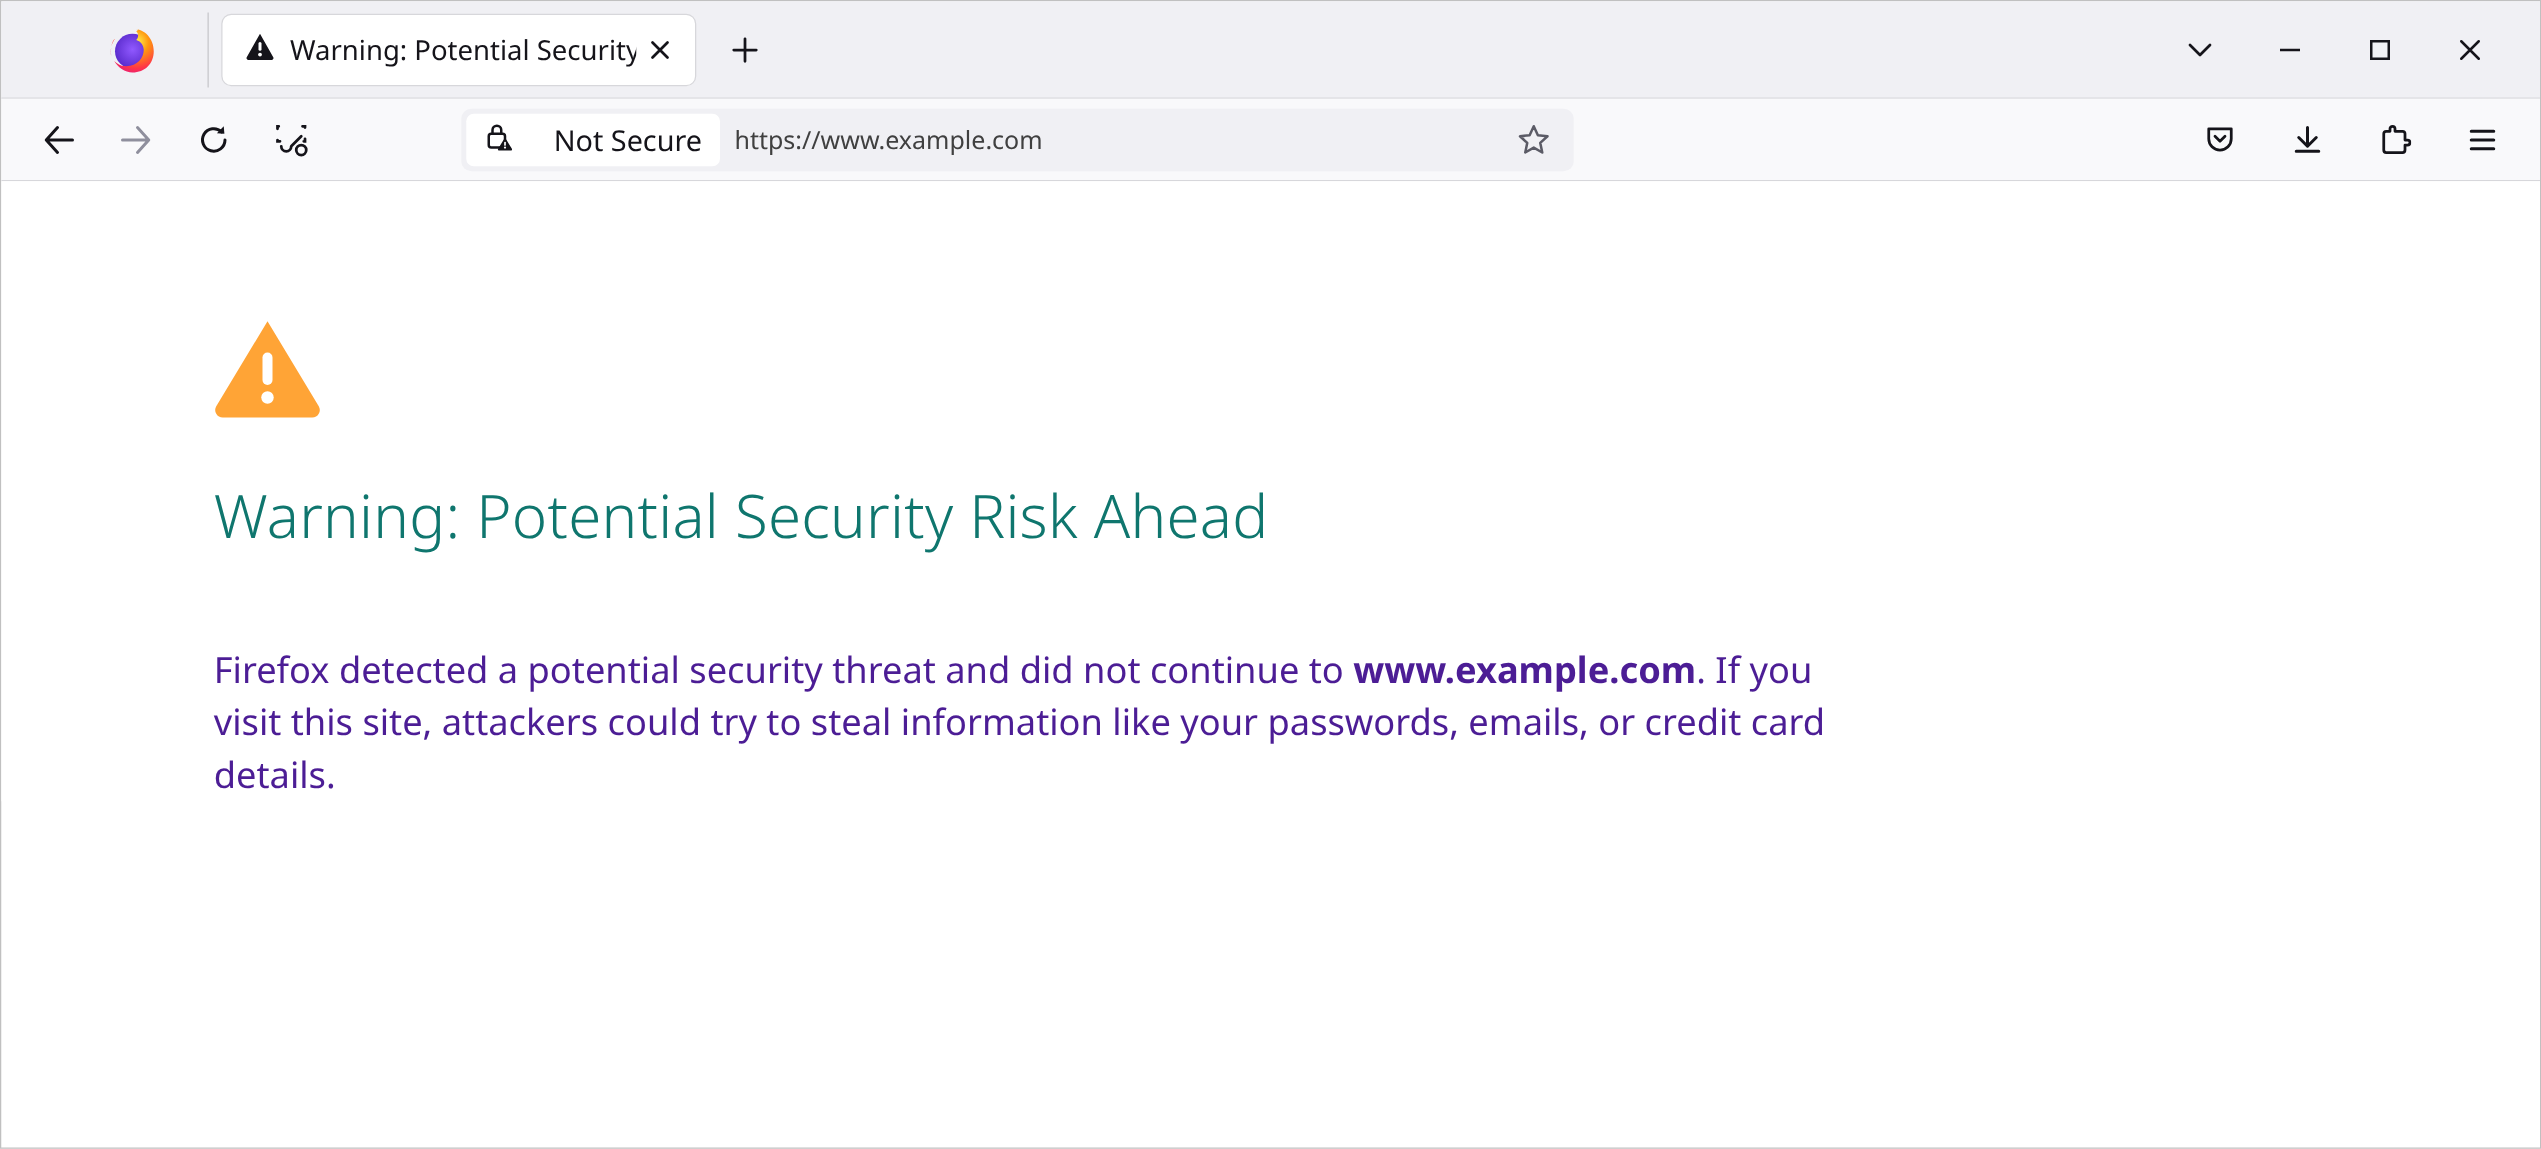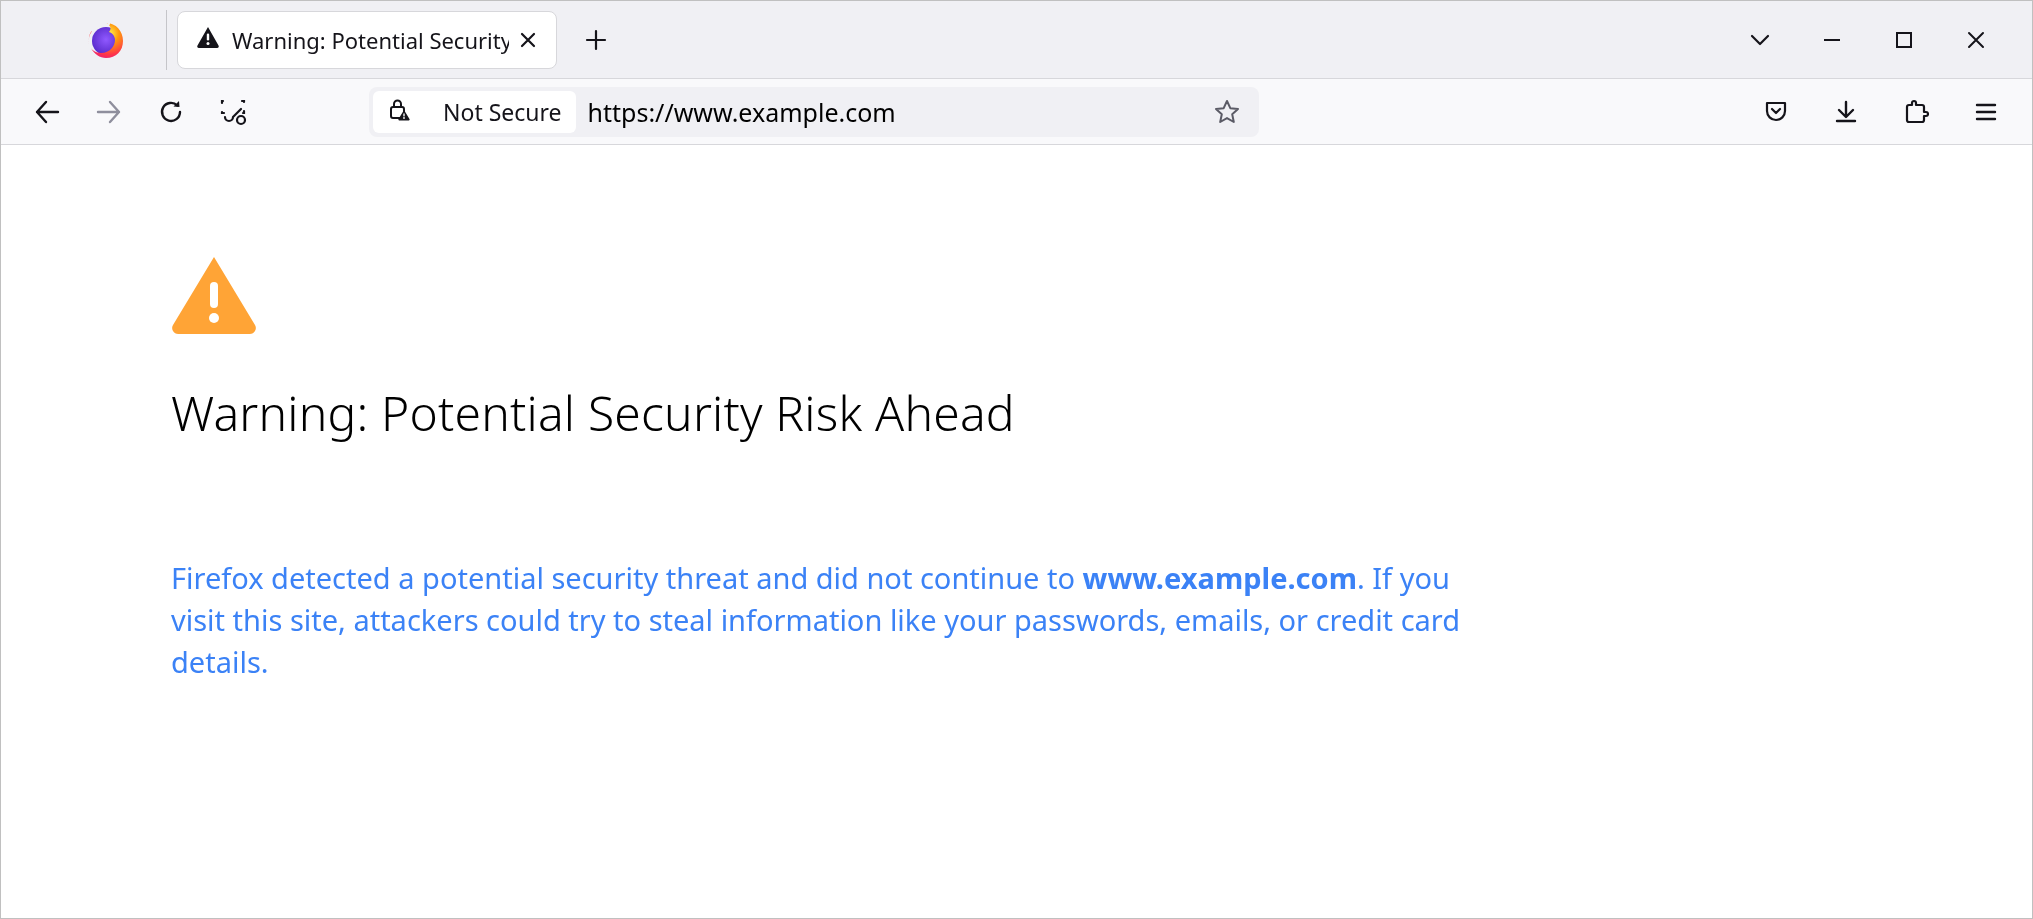--- a/index.html
+++ b/index.html
@@ -134,22 +134,22 @@
   padding: 0 14px;
   margin: 4px 12px 4px 4px;
   gap: 24px;
 }
 .not-secure-text {
   font-size: 23px;
   color: #15141a;
   margin-left: 8px;
 }
 .url-text {
-  font-size: 25px;
-  color: #000000;
+  font-size: 20px;
+  color: #404040;
   flex: 1;
 }
 .star-btn {
   width: 36px;
   height: 36px;
   display: flex;
   align-items: center;
   justify-content: center;
   cursor: pointer;
 }
@@ -166,27 +166,27 @@
 .content {
   background: #fff;
   padding: 110px 0 0 170px;
 }
 .warning-icon-large {
   margin-bottom: 40px;
 }
 .page-heading {
   font-size: 48px;
   font-weight: 300;
-  color: #000000;
-  margin-bottom: 112px;
+  color: #0f766e;
+  margin-bottom: 70px;
   letter-spacing: 0.2px;
 }
 .page-description {
   font-size: 29px;
-  color: #3b82f6;
+  color: #4c1d95;
   line-height: 1.45;
   max-width: 1290px;
   font-weight: 400;
   margin-top: 13px;
 }
 .page-description .host {
   font-weight: 700;
 }
 </style>
 </head>

